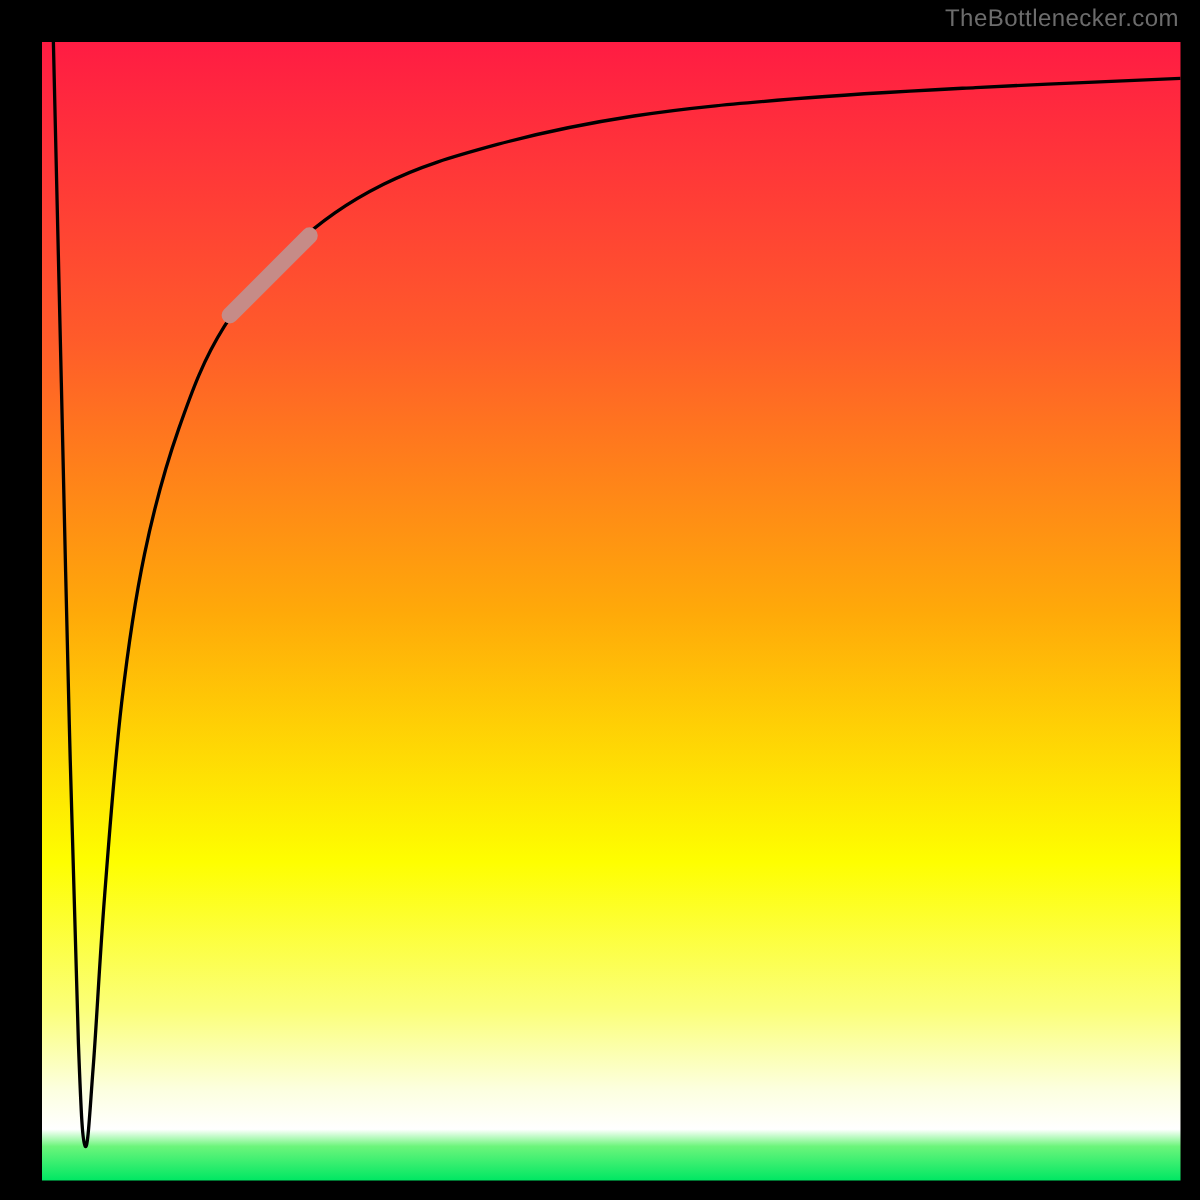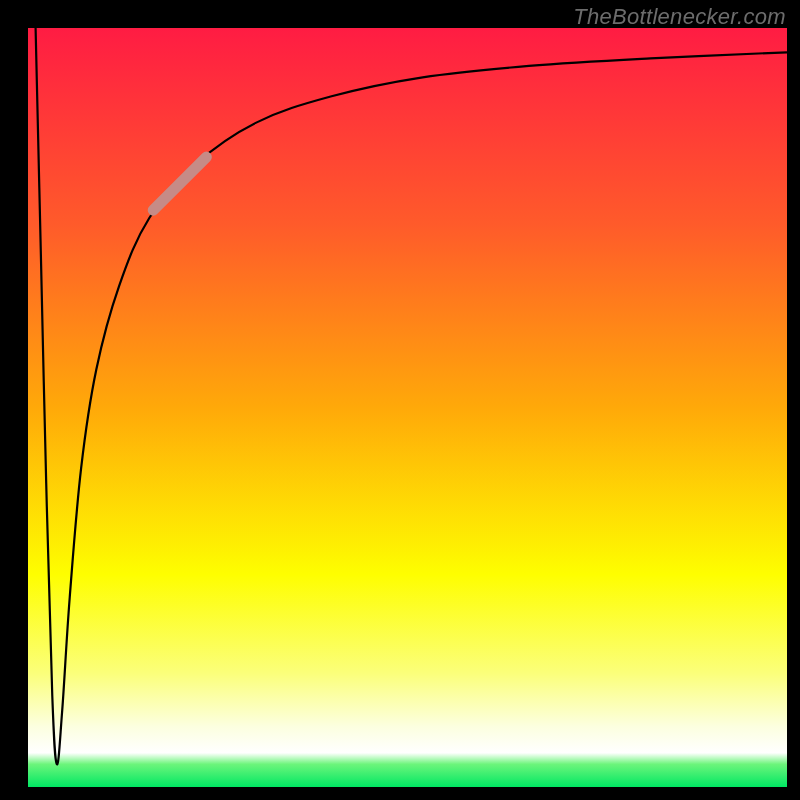--- a/index.html
+++ b/index.html
@@ -9,25 +9,24 @@
     background: #000;
     position: relative;
     font-family: Arial, Helvetica, sans-serif;
     overflow: hidden;
   }
   .watermark {
     position: absolute;
     top: 4px;
     right: 14px;
     color: #6c6c6c;
-    font-size: 22px;
+    font-size: 16px;
     font-weight: 400;
     letter-spacing: 0.3px;
     z-index: 10;
-    font-style: italic;
   }
   .plot-frame {
     position: absolute;
     left: 28px;
     top: 28px;
     width: 759px;
     height: 759px;
     background: #000;
   }
   svg.curve {

